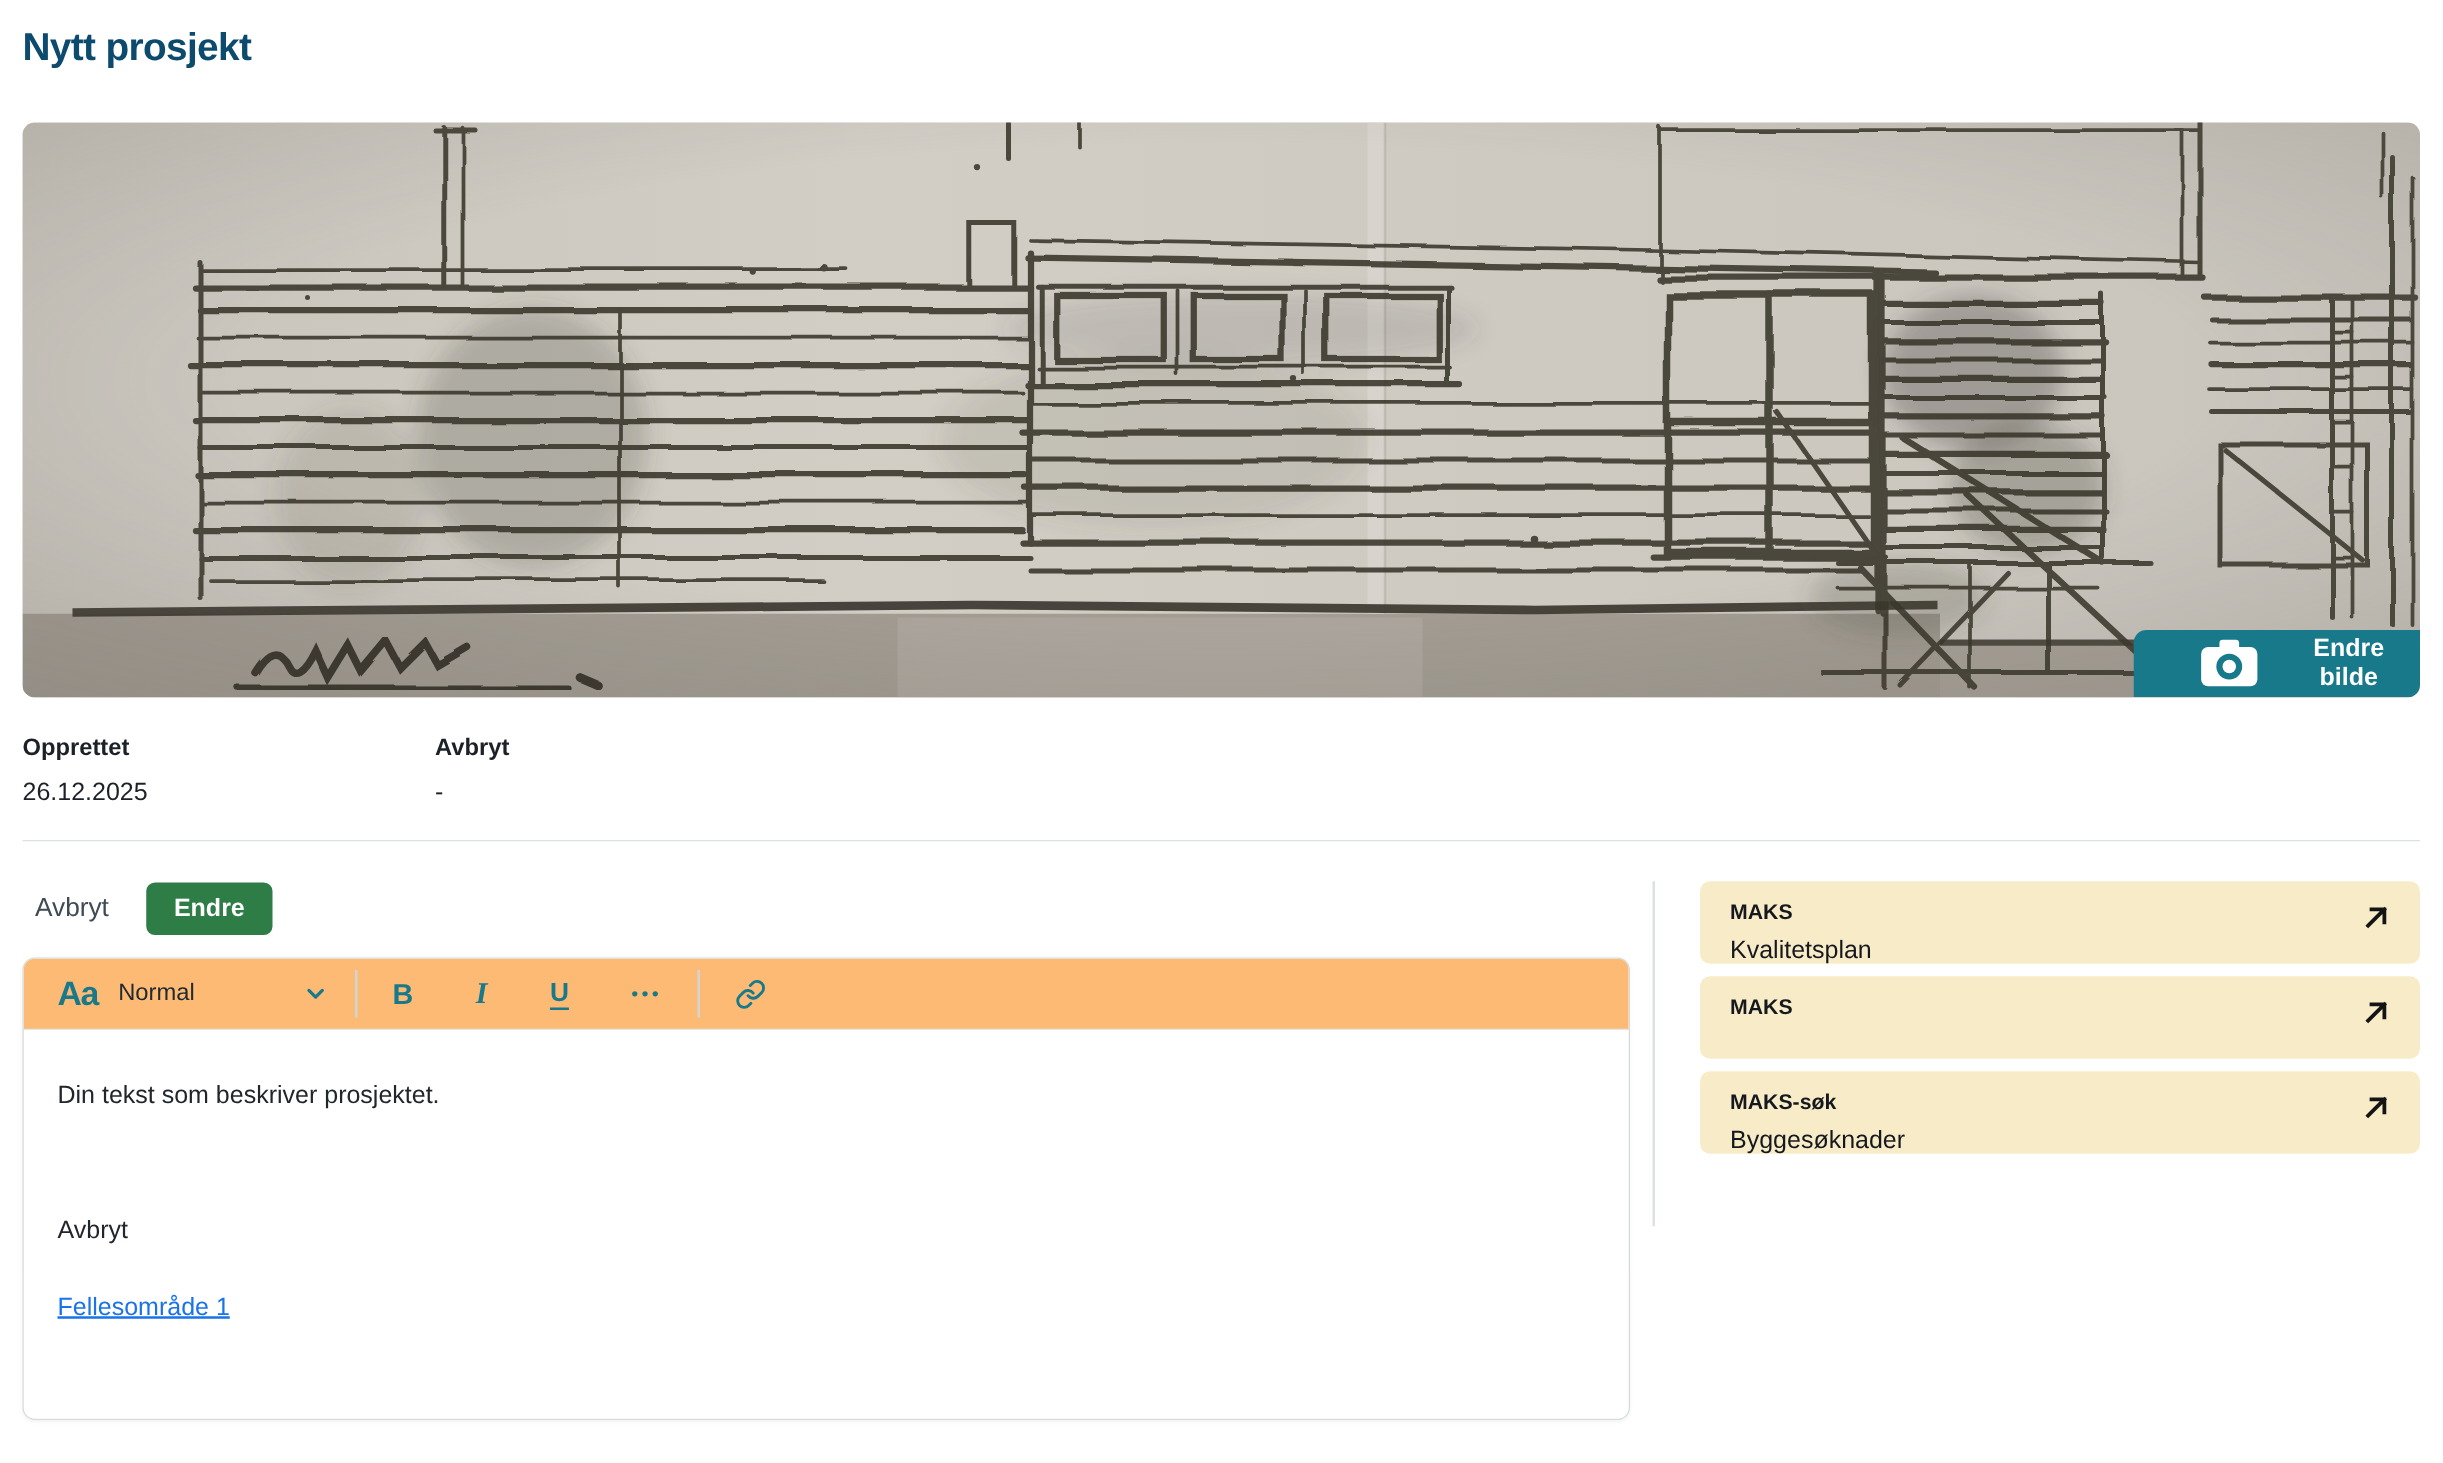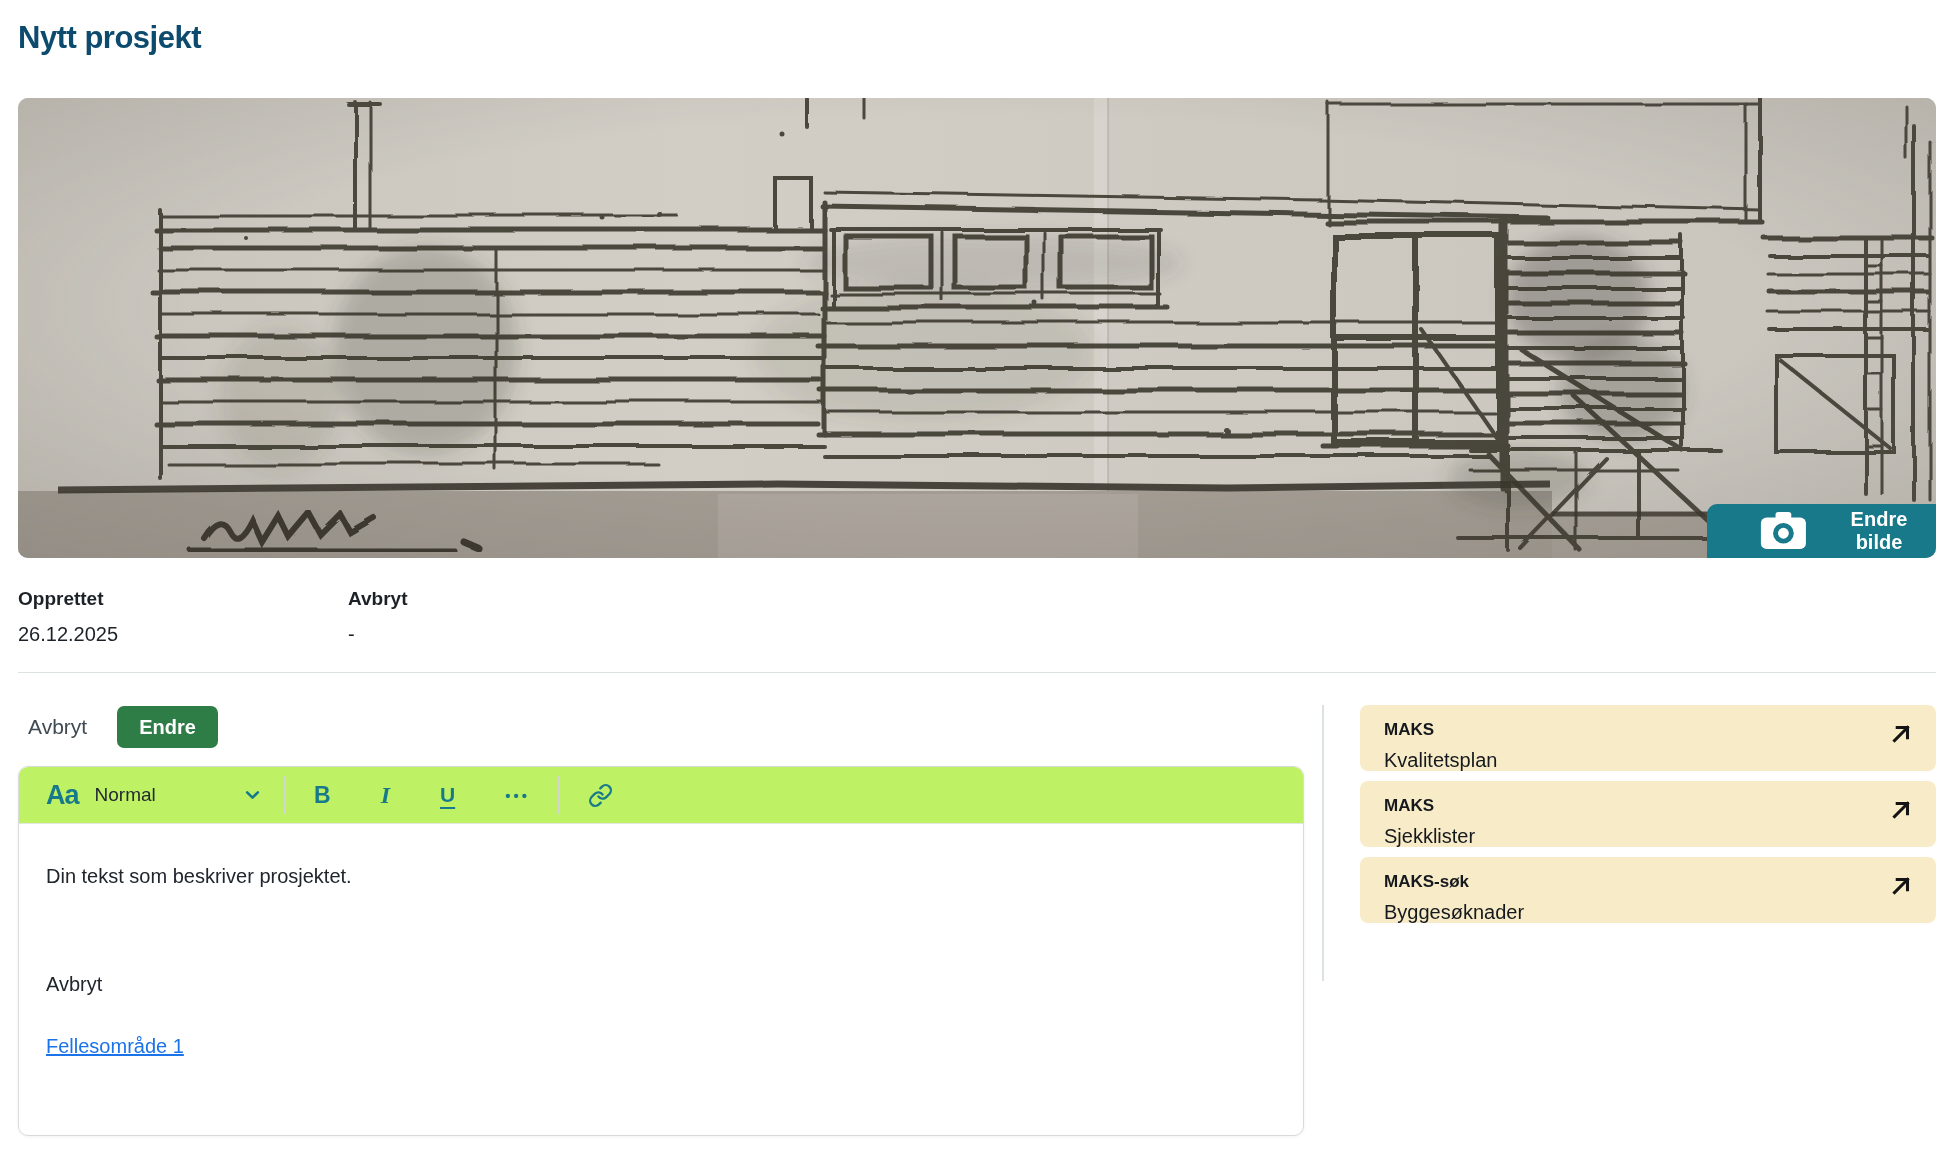--- a/index.html
+++ b/index.html
@@ -57,21 +57,21 @@
     font-family:"Liberation Sans",sans-serif;font-size:20px;font-weight:600;
     border-radius:7px;padding:0 22px;height:42px;
   }
   
   .editor{
     margin-top:18px;height:370px;background:#fff;border:1px solid #D8DCD9;
     border-radius:10px;box-shadow:0 1px 3px rgba(20,40,40,.06);overflow:hidden;
   }
   .toolbar{
     height:57px;display:flex;align-items:center;padding:0 27px;
-    border-bottom:1px solid #E3E7E4;background:#bef264;
+    border-bottom:1px solid #E3E7E4;background:#fdba74;
   }
   .style-group{
     display:flex;align-items:center;width:214px;cursor:pointer;
   }
   .style-aa{font-size:27px;font-weight:700;color:var(--accent);letter-spacing:-1px;}
   .style-name{font-size:19px;color:#232A31;margin-left:16px;flex:1;}
   .tsep{width:2px;height:38px;background:#CFD6D4;margin:0 24px;}
   .fmt-group{display:flex;align-items:center;gap:42px;}
   .tbtn{
     background:none;border:none;cursor:pointer;color:var(--accent);
@@ -344,21 +344,20 @@
     <aside class="right-col">
       <div class="maks-card">
         <div class="card-title">MAKS</div>
         <div class="card-subtitle">Kvalitetsplan</div>
         <svg class="card-arrow" width="26" height="26" viewBox="0 0 24 24" aria-hidden="true">
           <path d="M6 18 L18 6 M8.5 6 H18 V15.5" stroke="#141414" stroke-width="2.8" fill="none" stroke-linecap="square"></path>
         </svg>
       </div>
       <div class="maks-card">
         <div class="card-title">MAKS</div>
-        <div class="card-subtitle">Sjekklister</div>
         <svg class="card-arrow" width="26" height="26" viewBox="0 0 24 24" aria-hidden="true">
           <path d="M6 18 L18 6 M8.5 6 H18 V15.5" stroke="#141414" stroke-width="2.8" fill="none" stroke-linecap="square"></path>
         </svg>
       </div>
       <div class="maks-card">
         <div class="card-title">MAKS-søk</div>
         <div class="card-subtitle">Byggesøknader</div>
         <svg class="card-arrow" width="26" height="26" viewBox="0 0 24 24" aria-hidden="true">
           <path d="M6 18 L18 6 M8.5 6 H18 V15.5" stroke="#141414" stroke-width="2.8" fill="none" stroke-linecap="square"></path>
         </svg>

